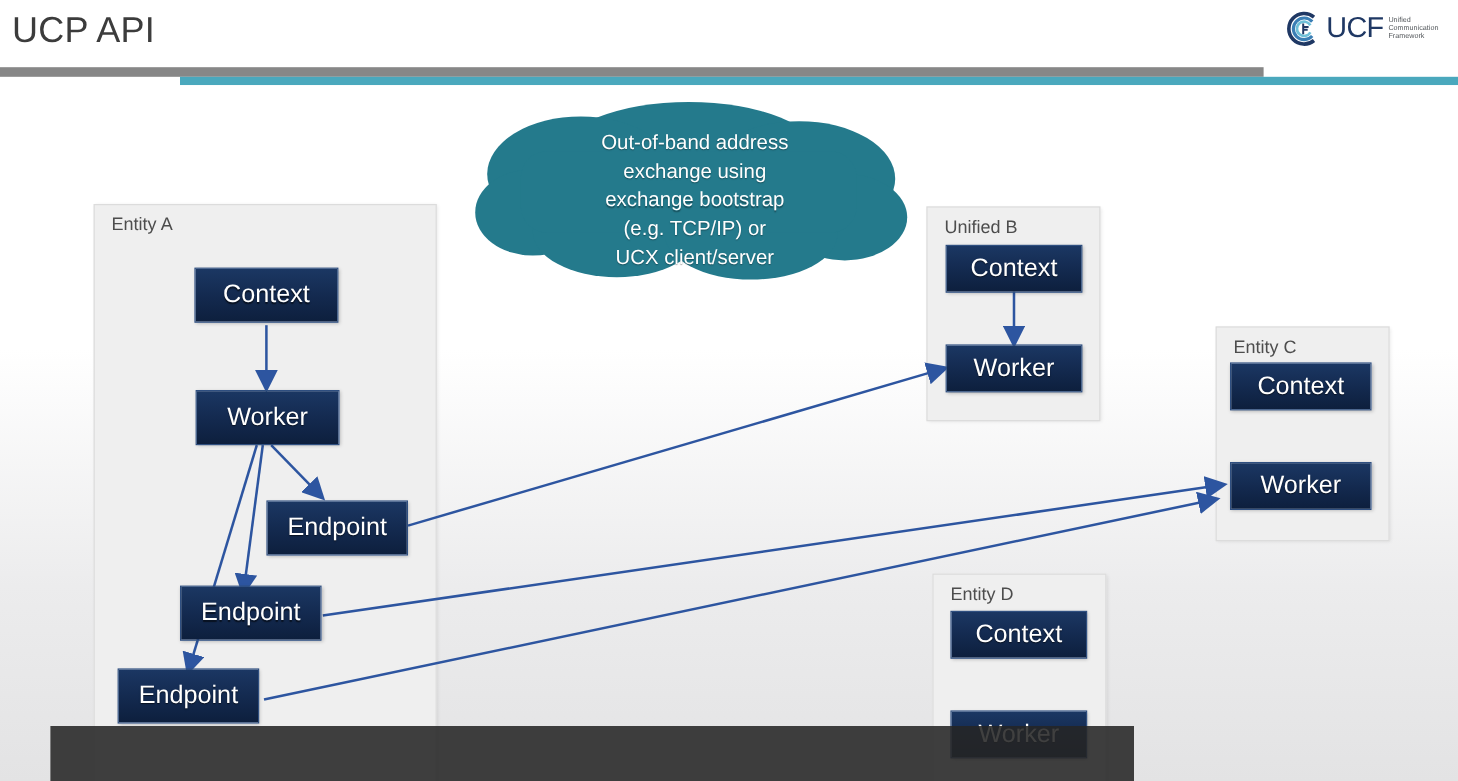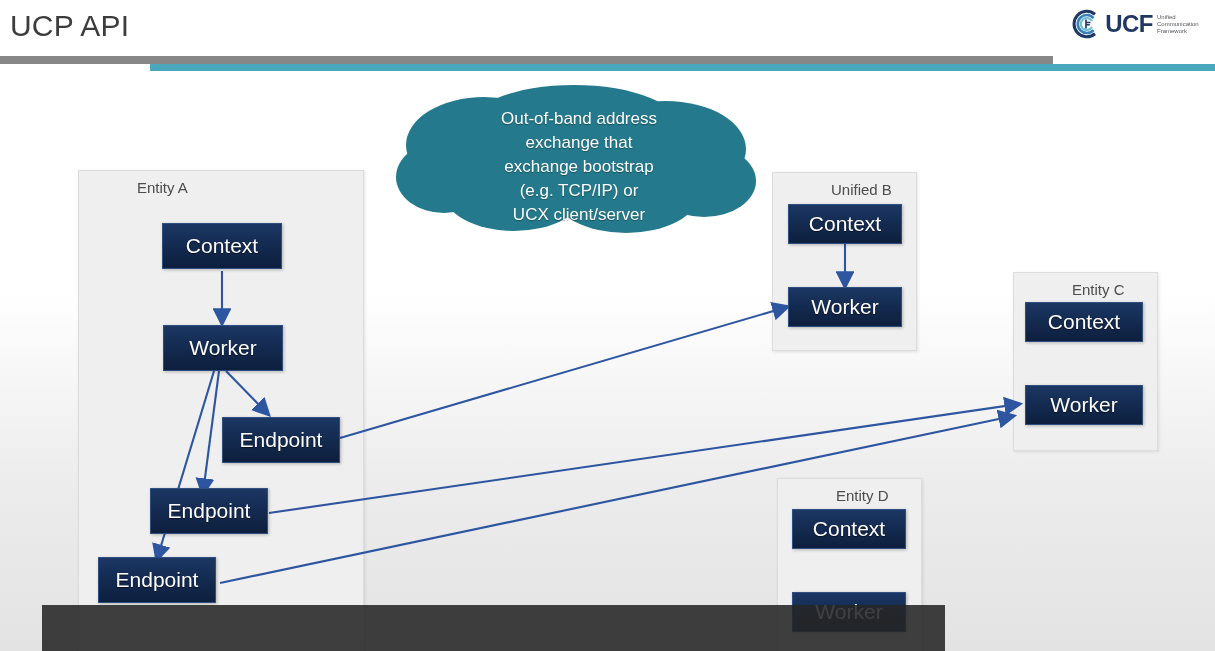--- a/index.html
+++ b/index.html
@@ -35,21 +35,21 @@
   .logo-wrap {
     position: absolute;
     right: 6px; top: 9px;
     display: flex;
     align-items: center;
     gap: 4px;
   }
   .logo-mark { width: 30px; height: 30px; display: block; }
   .logo-word {
     font-size: 24px;
-    font-weight: bold;
+    font-weight: normal;
     color: #1f3864;
     letter-spacing: -0.5px;
     line-height: 1;
   }
   .logo-tag {
     font-size: 6px;
     line-height: 7px;
     color: #54585c;
     max-width: 52px;
   }
@@ -83,21 +83,20 @@
     background: #efefef;
     border: 1px solid #dcdcdc;
     box-shadow: 1px 1px 3px rgba(0,0,0,0.10);
   }
   .entity-label {
     position: absolute;
     left: 14px; top: 8px;
     font-size: 15px;
     color: #4d4d4d;
     white-space: nowrap;
-    margin-left: 44px;
   }
 
   
   .node {
     position: absolute;
     background: linear-gradient(to bottom, #1b3763 0%, #13294e 55%, #0d1f3d 100%);
     border: 1px solid #2f4f80;
     color: #ffffff;
     display: flex;
     align-items: center;
@@ -192,21 +191,21 @@
           <ellipse cx="652" cy="78" rx="80" ry="48"></ellipse>
           <ellipse cx="430" cy="106" rx="48" ry="36"></ellipse>
           <ellipse cx="690" cy="110" rx="52" ry="36"></ellipse>
           <ellipse cx="500" cy="122" rx="70" ry="38"></ellipse>
           <ellipse cx="612" cy="124" rx="72" ry="38"></ellipse>
           <rect x="420" y="55" width="280" height="68" rx="22"></rect>
         </g>
       </svg>
       <div class="cloud-text">
         <div>Out-of-band address</div>
-        <div>exchange that</div>
+        <div>exchange using</div>
         <div>exchange bootstrap</div>
         <div>(e.g. TCP/IP) or</div>
         <div>UCX client/server</div>
       </div>
     </div>
 
     <svg class="edges" viewBox="0 0 1215 580" xmlns="http://www.w3.org/2000/svg">
       <defs>
         <marker id="arw" markerWidth="9" markerHeight="9" refX="7" refY="4.5" orient="auto">
           <path d="M0,0 L9,4.5 L0,9 z" fill="#2d55a0"></path>

